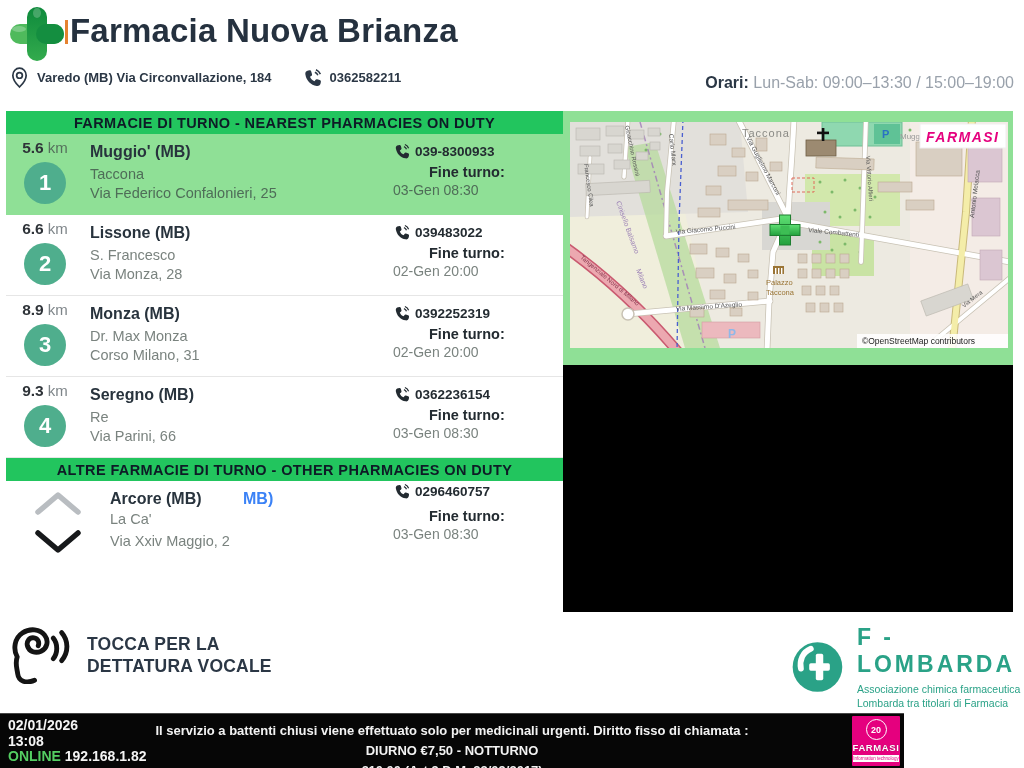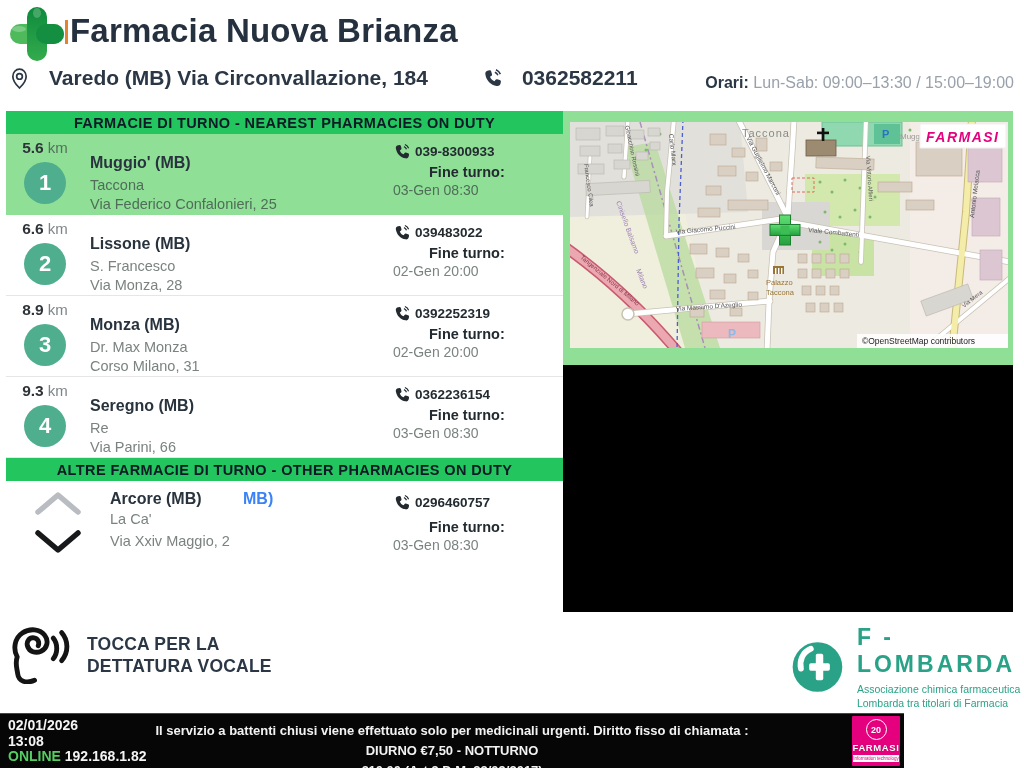--- a/index.html
+++ b/index.html
@@ -2,55 +2,55 @@
 <html><head>
 <meta charset="utf-8">
 <style>
   html,body{margin:0;padding:0;background:#fff;}
   .screen{position:relative;width:1024px;height:768px;background:#fff;overflow:hidden;
           font-family:"Liberation Sans",sans-serif;-webkit-font-smoothing:antialiased;}
   
   .logo{position:absolute;left:8px;top:5px;}
   .divbar{position:absolute;left:65px;top:20px;width:3px;height:24px;background:#E5822F;}
   .title{position:absolute;left:70px;top:12px;font-size:33px;font-weight:600;color:#25313F;letter-spacing:.2px;}
-  .addr-row{position:absolute;left:10px;top:66px;display:flex;align-items:center;gap:20px;
-            font-size:21px;font-weight:700;color:#2B3745;}
+  .addr-row{position:absolute;left:10px;top:66px;display:flex;align-items:center;gap:8px;
+            font-size:13px;font-weight:700;color:#2B3745;}
   .addr-row .gap{width:14px;}
   .orari{position:absolute;right:10px;top:74px;font-size:16px;color:#99A1AB;}
   .orari b{color:#2B3745;}
   
   .panel{position:absolute;left:6px;top:111px;width:557px;background:#fff;}
   .banner{height:23px;background:#22c55e;color:#0E1B26;font-weight:700;font-size:14.5px;
           display:flex;align-items:center;justify-content:center;letter-spacing:.4px;}
   .row{position:relative;height:80px;border-bottom:1px solid #E6E6E6;display:flex;background:#fff;}
   .row.hl{background:#8FE096;border-bottom:1px solid #8FE096;}
   .dcol{width:78px;padding-top:5px;text-align:center;flex:none;}
   .dist{font-size:15px;color:#7E8589;}
   .dist b{font-weight:700;color:#2E3338;font-size:15.5px;}
   .hl .dist{color:#55705C;}
   .badge{width:42px;height:42px;border-radius:50%;background:#4FAE8D;color:#fff;font-size:22px;
          font-weight:700;display:flex;align-items:center;justify-content:center;margin:5px auto 0;}
-  .ncol{flex:1;padding-top:20px;padding-left:6px;}
+  .ncol{flex:1;padding-top:9px;padding-left:6px;}
   .city{font-size:16px;font-weight:700;color:#28333D;margin-bottom:4px;}
   .sub{font-size:14.5px;color:#7A837F;line-height:19px;}
   .hl .sub{color:#4F6D58;}
   .rcol{width:170px;flex:none;padding-top:9px;}
   .ph{display:flex;gap:5px;align-items:center;font-size:13.5px;font-weight:700;color:#232B31;}
   .ft{font-size:14.5px;font-weight:700;color:#232B31;margin-top:4px;margin-left:36px;}
   .fv{font-size:14px;color:#7A837F;margin-top:2px;}
   .hl .fv{color:#4F6D58;}
   
   .row2{position:relative;height:96px;display:flex;background:#fff;}
   .chv{width:104px;flex:none;display:flex;flex-direction:column;align-items:center;padding-top:9px;gap:13px;}
   .chv svg{cursor:pointer;}
   .ncol2{flex:1;padding-top:9px;position:relative;}
   .ncol2 .city{margin-bottom:0;}
   .ncol2 .sub{line-height:22px;}
   .ghost{position:absolute;left:133px;top:9px;font-size:16px;font-weight:700;color:#3b82f6;}
-  .rcol2{width:170px;flex:none;padding-top:13px;}
+  .rcol2{width:170px;flex:none;padding-top:2px;}
   .rcol2 .ft{margin-top:8px;}
   
   .mapwrap{position:absolute;left:563px;top:111px;width:450px;height:254px;background:#8FE096;}
   .map{position:absolute;left:7px;top:11px;display:block;}
   .blackbox{position:absolute;left:563px;top:365px;width:450px;height:247px;background:#000;}
   
   .voice{position:absolute;left:10px;top:626px;display:flex;align-items:center;gap:13px;cursor:pointer;}
   .voice .txt{font-size:17.5px;font-weight:700;color:#2B3745;line-height:22px;letter-spacing:.2px;}
   .flg{position:absolute;left:791px;top:624px;display:flex;gap:13px;align-items:center;}
   .flg .nm{font-size:23px;font-weight:700;color:#2AA287;letter-spacing:3px;}

